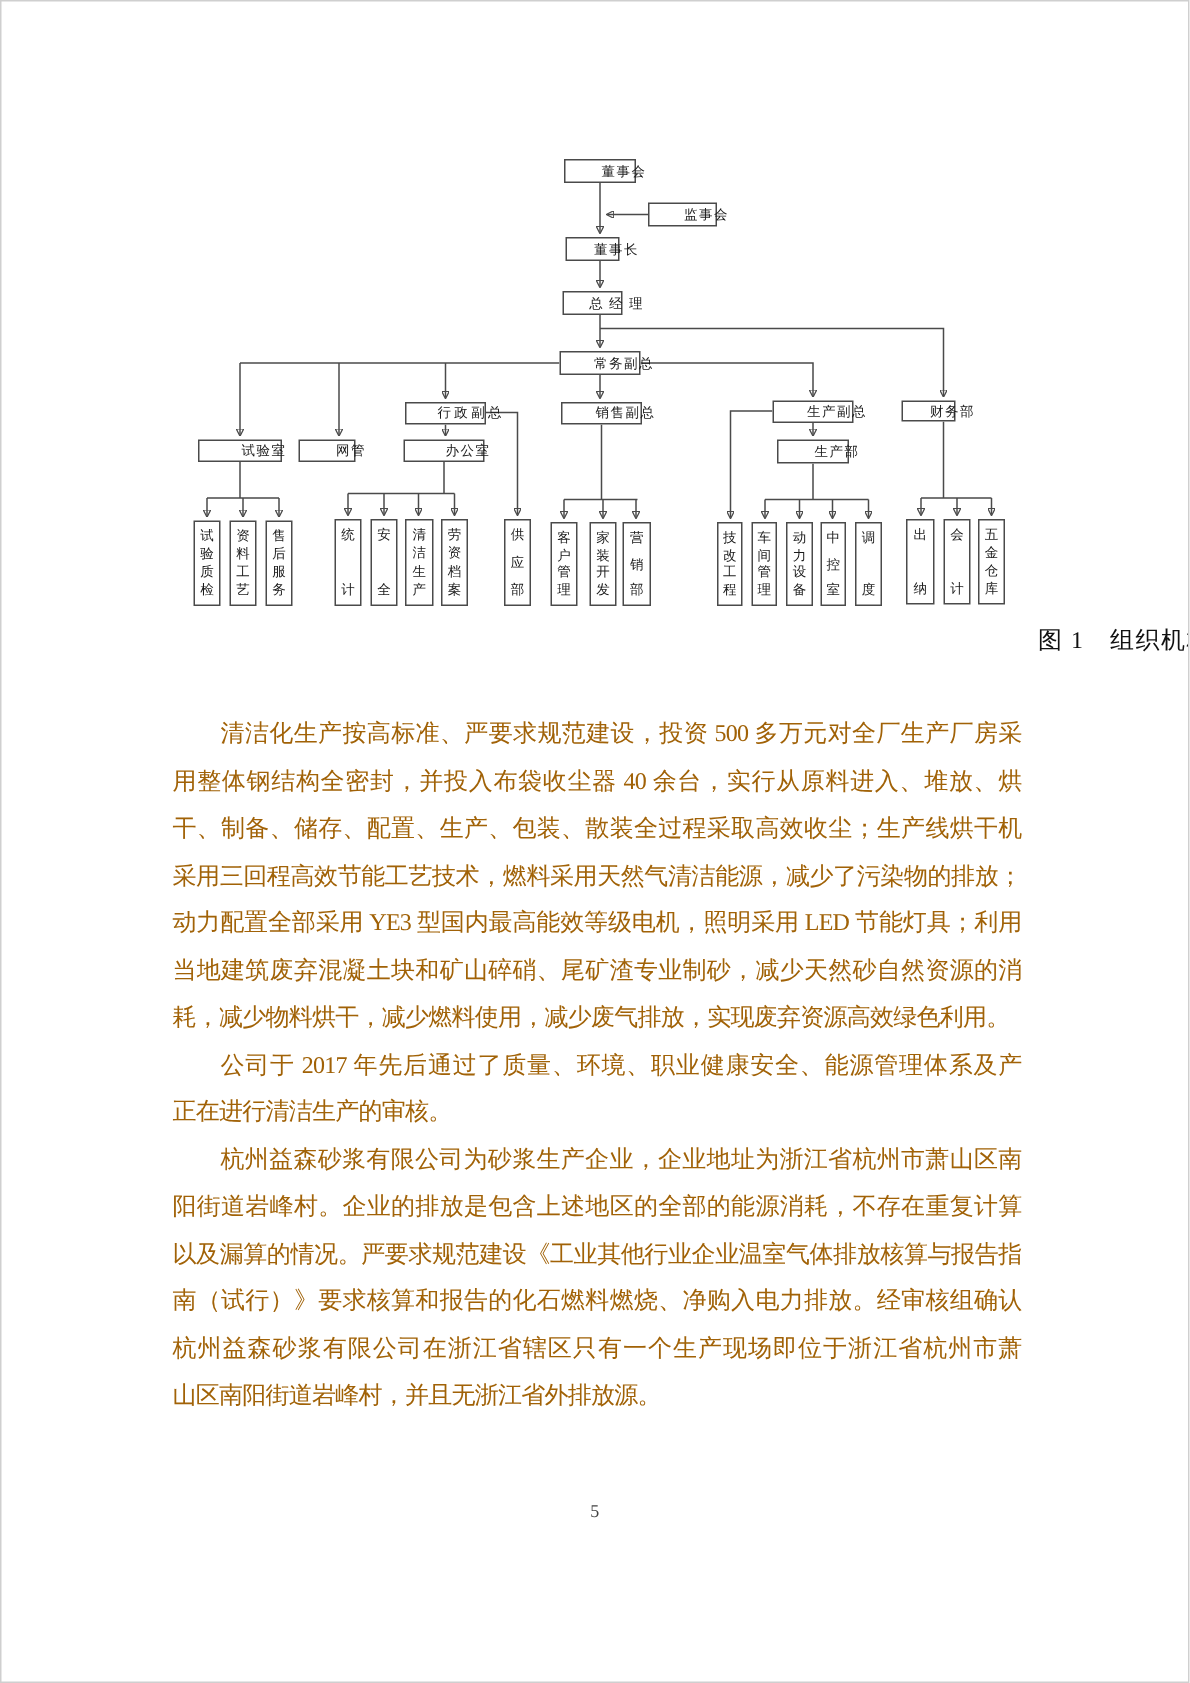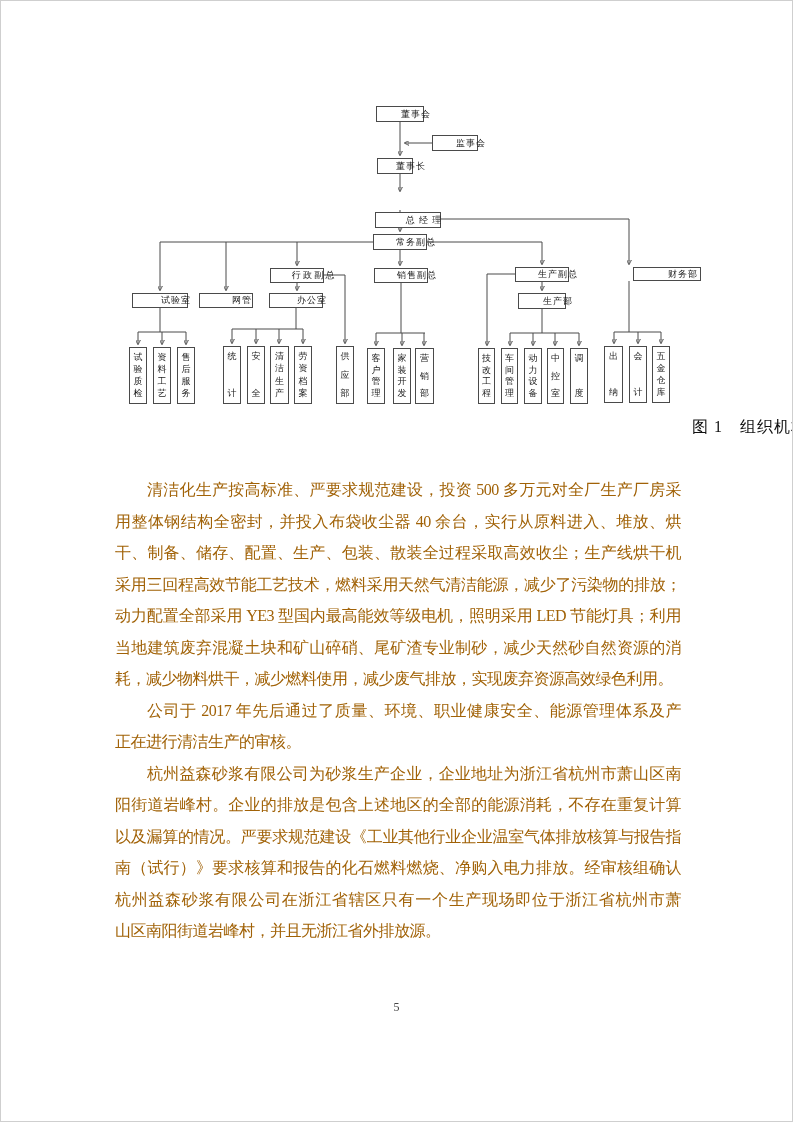--- a/index.html
+++ b/index.html
@@ -80,28 +80,28 @@
       <line x1="578" y1="237" x2="578" y2="249" marker-end="url(#arr)"></line>
       <path d="M628,185 V236 M613,236 H660"></path>
       <line x1="613" y1="236" x2="613" y2="247" marker-end="url(#arr)"></line>
       <line x1="637" y1="236" x2="637" y2="247" marker-end="url(#arr)"></line>
       <line x1="660" y1="236" x2="660" y2="247" marker-end="url(#arr)"></line>
     </svg>
 
     <div class="hbox" style="left:375px;top:10px;width:48px;height:16px">董事会</div>
     <div class="hbox" style="left:431px;top:39px;width:46px;height:16px">监事会</div>
     <div class="hbox" style="left:376px;top:62px;width:36px;height:16px">董事长</div>
-    <div class="hbox" style="left:374px;top:116px;width:66px;height:16px">总 经 理</div>
+    <div class="hbox" style="left:374px;top:98px;width:40px;height:16px">总 经 理</div>
     <div class="hbox" style="left:372px;top:138px;width:54px;height:16px">常务副总</div>
     <div class="hbox" style="left:269px;top:172px;width:54px;height:15px;letter-spacing:0">行 政 副 总</div>
     <div class="hbox" style="left:373px;top:172px;width:54px;height:15px">销售副总</div>
     <div class="hbox" style="left:514px;top:171px;width:54px;height:15px">生产副总</div>
-    <div class="hbox" style="left:632px;top:171px;width:68px;height:14px">财务部</div>
+    <div class="hbox" style="left:600px;top:171px;width:36px;height:14px">财务部</div>
     <div class="hbox" style="left:131px;top:197px;width:56px;height:15px">试验室</div>
-    <div class="hbox" style="left:198px;top:197px;width:54px;height:15px">网管</div>
+    <div class="hbox" style="left:198px;top:197px;width:38px;height:15px">网管</div>
     <div class="hbox" style="left:268px;top:197px;width:54px;height:15px">办公室</div>
     <div class="hbox" style="left:517px;top:197px;width:48px;height:16px">生产部</div>
 
     <div class="vbox" style="left:128px;top:251px;height:57px">
         <span>试</span>
         <span>验</span>
         <span>质</span>
         <span>检</span>
       </div>
     <div class="vbox" style="left:152px;top:251px;height:57px">

